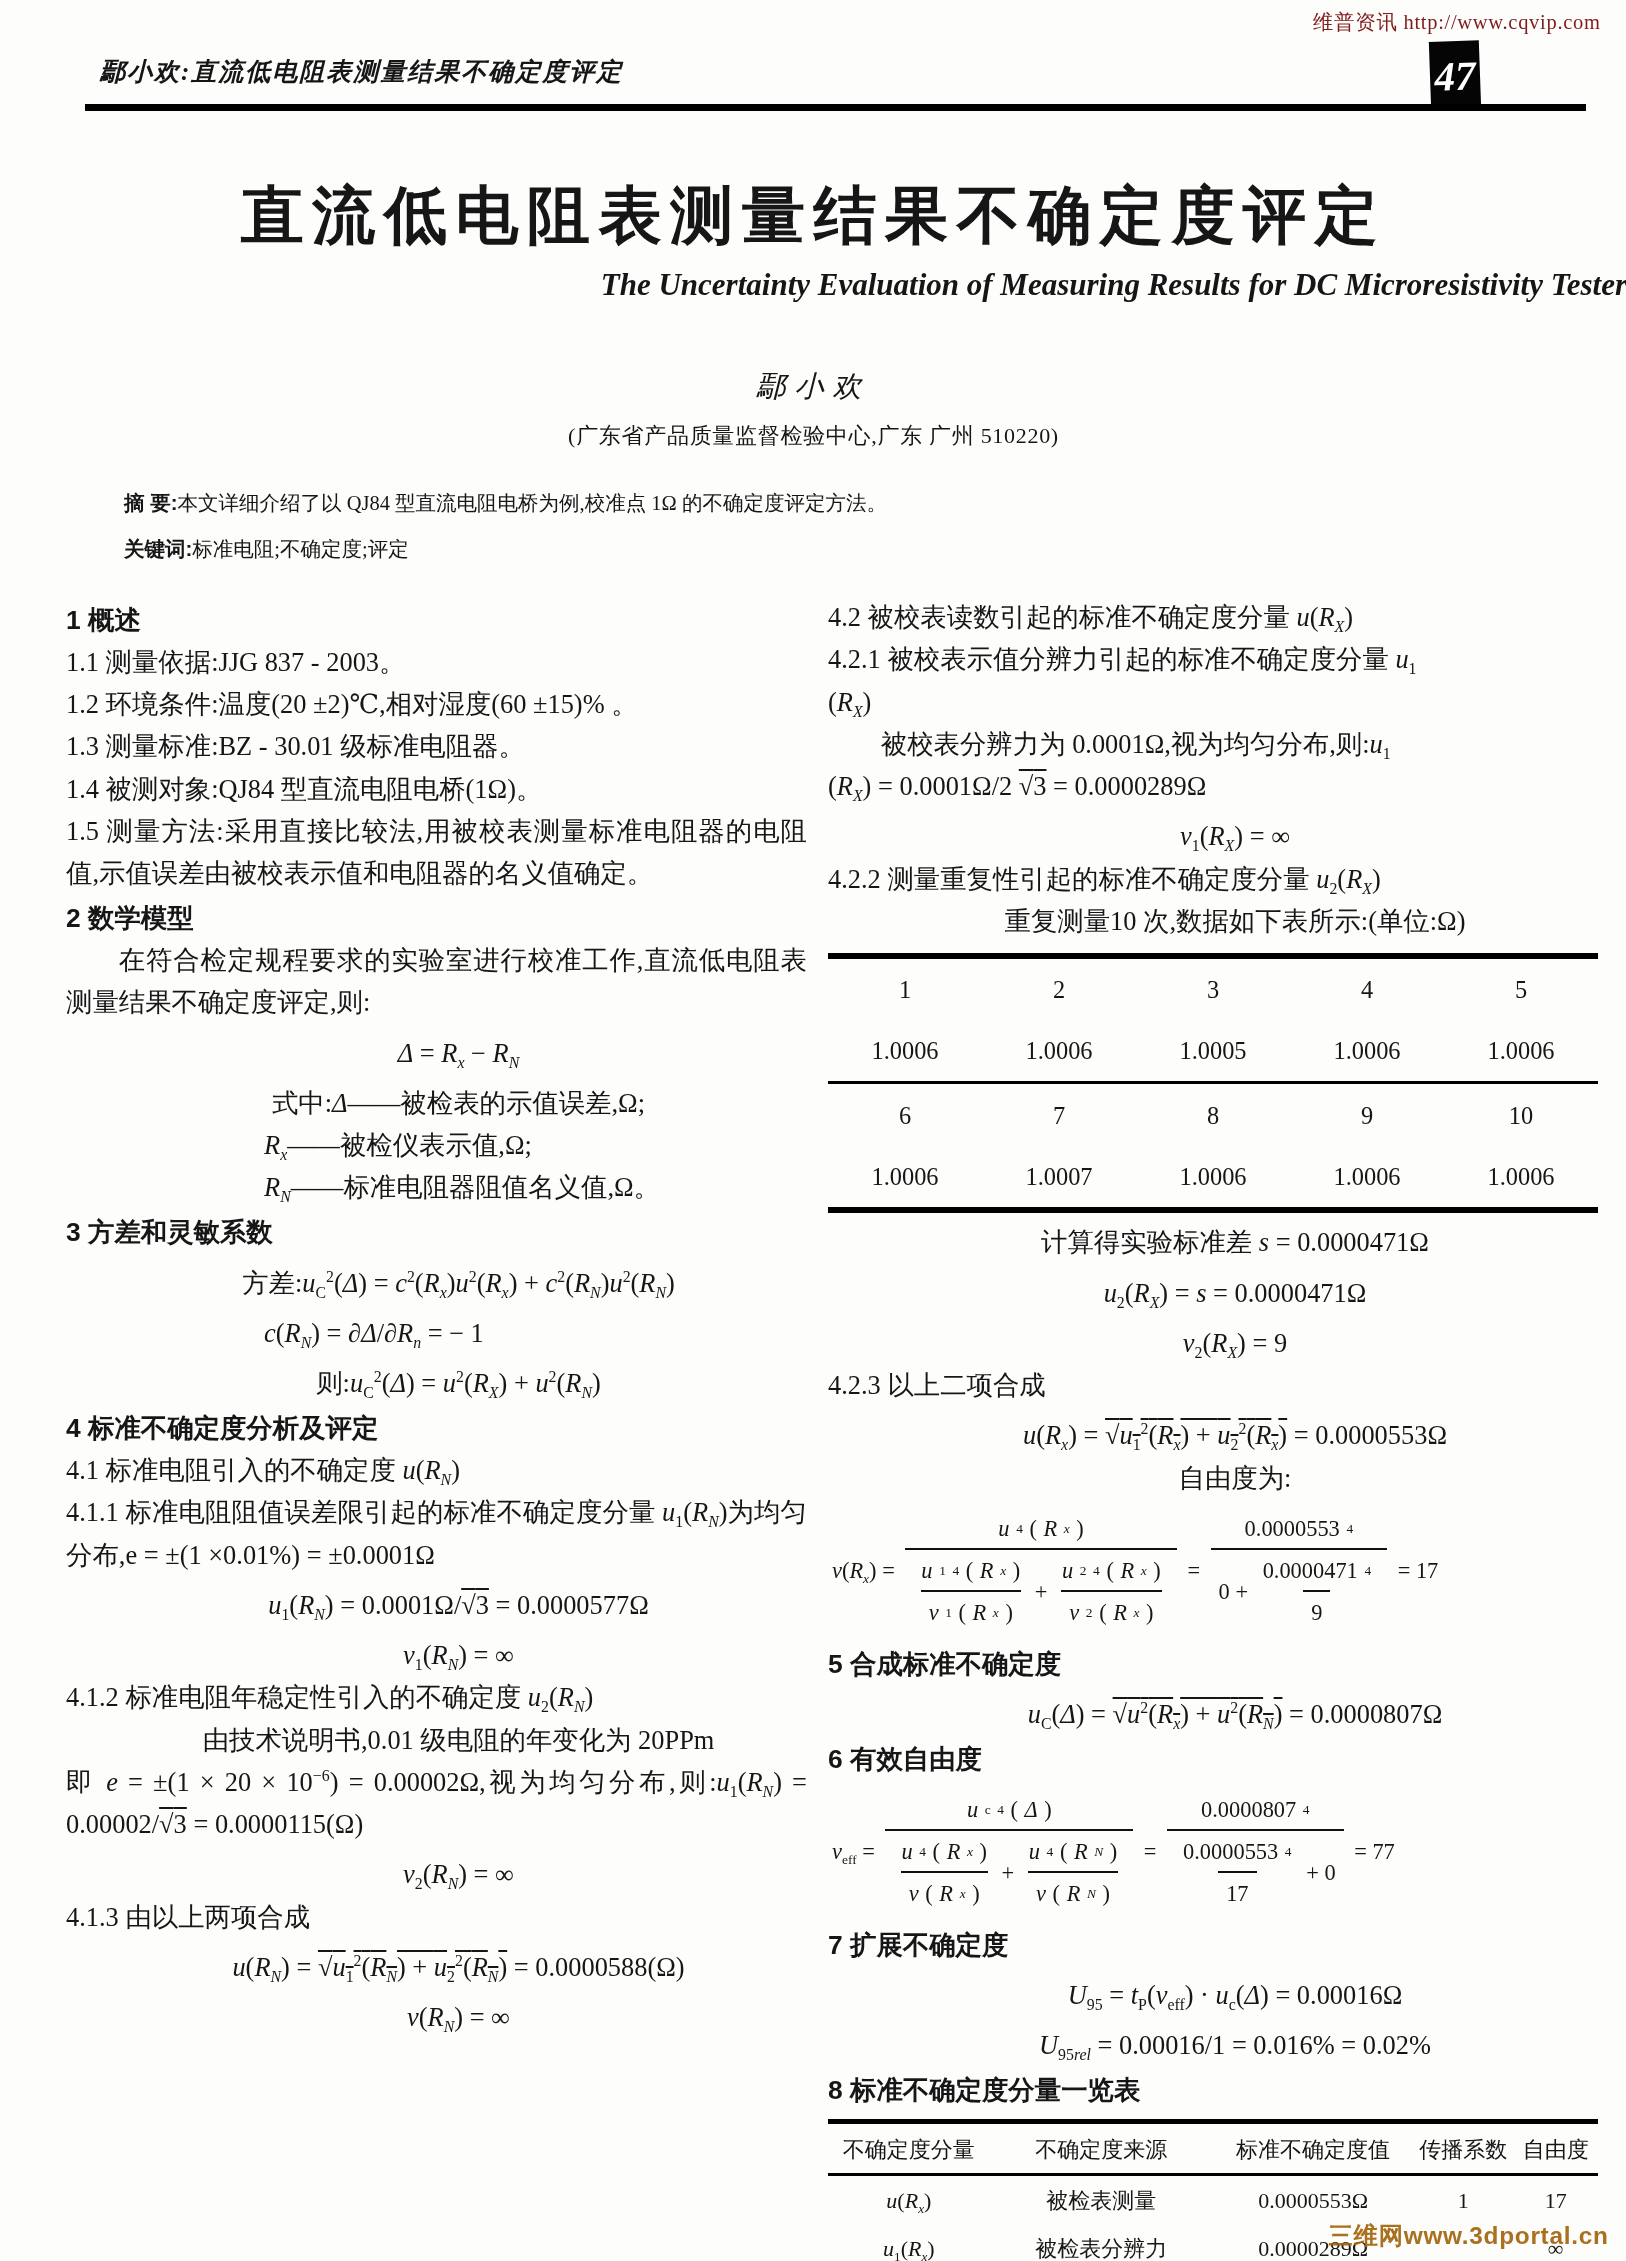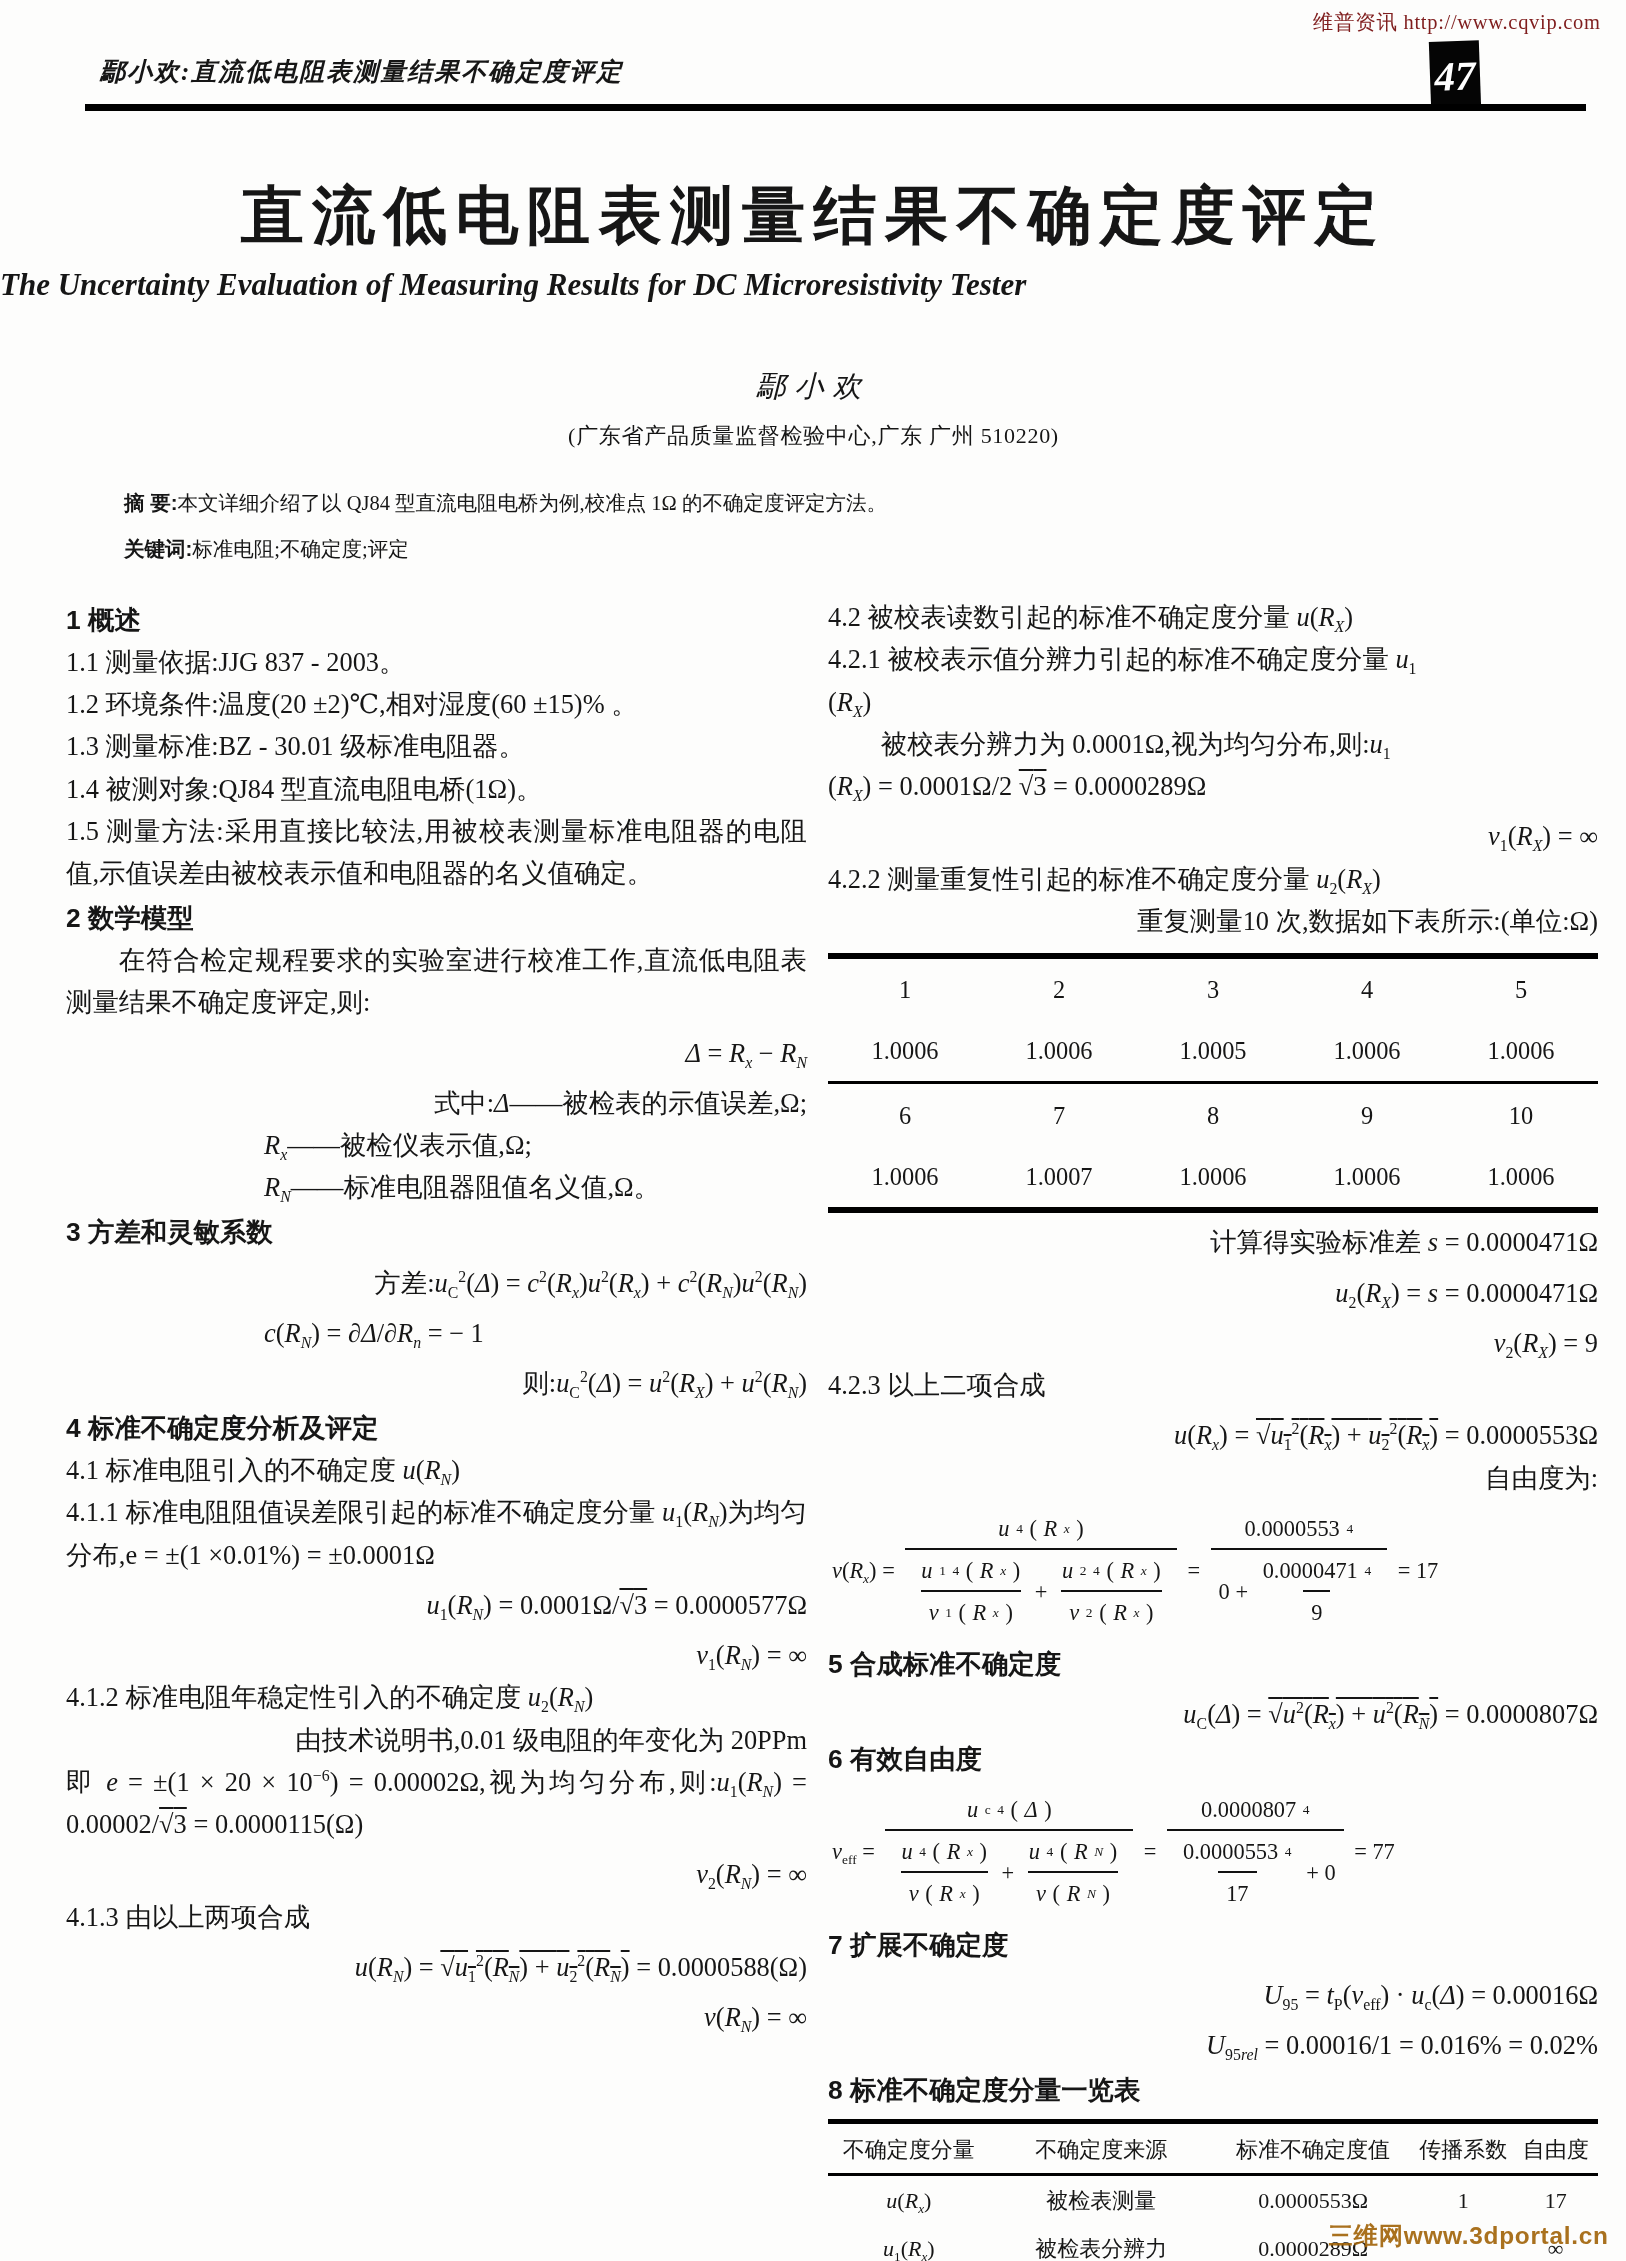--- a/index.html
+++ b/index.html
@@ -15,35 +15,35 @@
     display:flex; align-items:center; justify-content:center; font-size:41px; font-style:italic; font-weight:bold;
     transform:rotate(-2deg);
   }
   .head-rule { position:absolute; left:85px; top:104px; width:1501px; height:7.3px; background:#000; }
   
   .cn-title {
     position:absolute; left:0; top:173px; width:100%; margin:0; text-align:center;
     font-family:"Liberation Sans","DejaVu Sans",sans-serif; font-weight:900; font-size:63px; letter-spacing:8.6px;
   }
   .en-title {
-    position:absolute; left:0; top:267px; width:100%; margin:0; text-align:left;
+    position:absolute; left:0; top:267px; width:100%; margin:0; text-align:right;
     font-size:31px; font-weight:bold; font-style:italic; letter-spacing:0px;
   }
   .author { position:absolute; left:0; top:367px; width:100%; text-align:center; font-size:29px; font-style:italic; letter-spacing:9.2px; }
   .affil  { position:absolute; left:0; top:421px; width:100%; text-align:center; font-size:22px; letter-spacing:0.7px; }
   .abstract { position:absolute; left:124px; top:489px; width:1083px; font-size:20.5px; }
   .keywords { position:absolute; left:124px; top:535px; width:1083px; font-size:20.5px; }
   .lab { font-family:"Liberation Sans","DejaVu Sans",sans-serif; font-weight:bold; }
   
   .col { position:absolute; top:596px; font-size:26.4px; line-height:1.6; text-align:justify; }
   .col-left  { left:66px;  width:741px; }
   .col-right { left:828px; width:770px; }
   .h { font-family:"Liberation Sans","DejaVu Sans",sans-serif; font-weight:bold; text-align:left; margin-top:2.6px; }
   .ind { text-indent:2em; }
-  .fm  { margin-left:44px;  text-align:right; }
+  .fm  { margin-left:44px;  text-align:center; }
   .fm2 { margin-left:198px; text-align:left; }
   .sp  { margin-top:8px; }
   sub,sup { font-size:60%; line-height:0; }
   .sqrt { text-decoration:overline; }
   .sqrt::before { content:"√"; }
   
   .frac { display:inline-flex; flex-direction:column; align-items:center; vertical-align:middle; text-align:center; }
   .frac > .fn { padding:0 8px 5.3px; display:flex; align-items:center; gap:6.6px; justify-content:center; }
   .frac > .fd { border-top:2.6px solid #111; padding:6.6px 8px 0; display:flex; align-items:center; gap:6.6px; justify-content:center; }
   .bigeq { display:flex; align-items:center; gap:10.6px; margin:16px 0 16px 4px; font-size:22.4px; line-height:1.25; text-align:left; }

